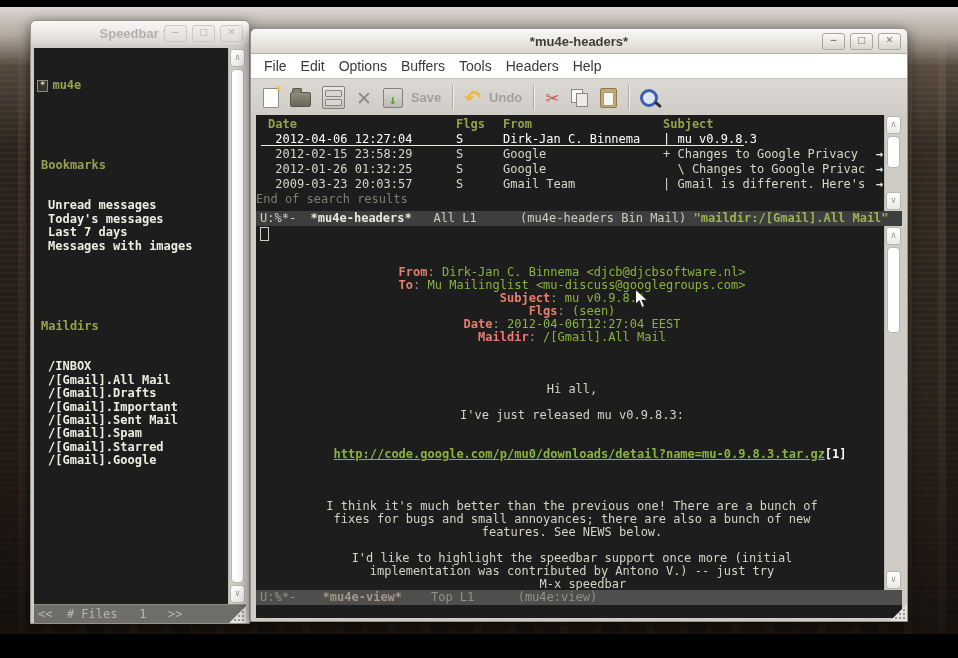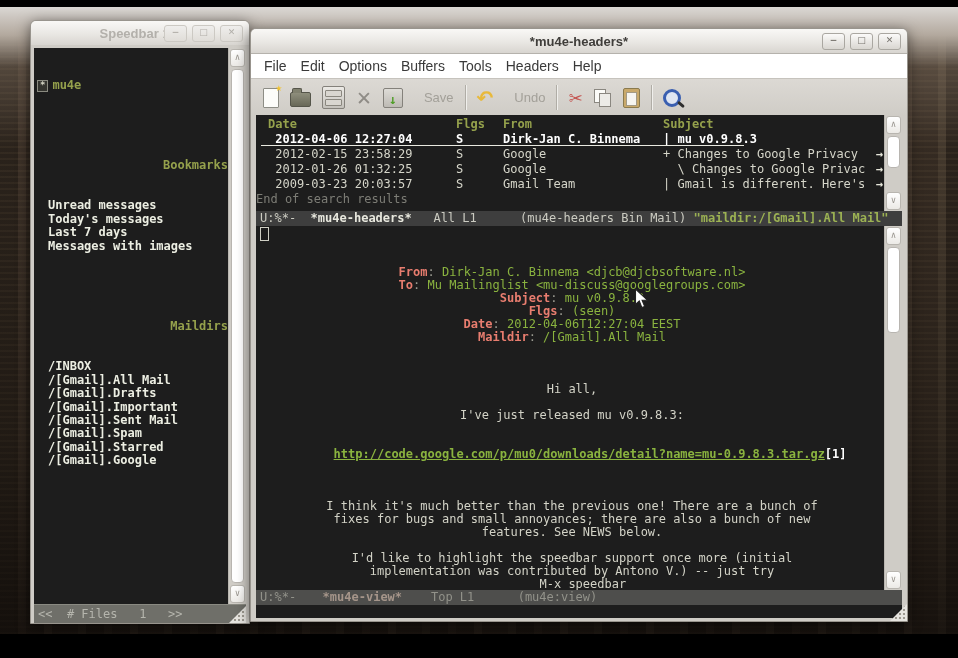--- a/index.html
+++ b/index.html
@@ -38,37 +38,37 @@
   .strack{flex:1;}
   
   .speedbar{left:30px;top:20px;width:218px;height:602px;}
   .sb-frame{position:absolute;left:0;right:0;top:24px;bottom:0;background:#cfccc6;
             padding:3px 3px 0 3px;display:flex;flex-direction:column;}
   .sb-main{flex:1;display:flex;min-height:0;}
   .sb-content{flex:1;background:#1d1d1d;color:#e8e8de;font-size:12px;font-weight:bold;
               line-height:13.4px;padding:4px 0 0 3px;overflow:hidden;white-space:pre;}
   .sb-tag{display:inline-block;border:1px solid #8a8a80;background:#34342f;color:#d8d8c8;
           font-size:9px;line-height:9px;padding:0 2px 1px 2px;margin:0 4px 0 0;vertical-align:1px;}
-  .sb-root,.sb-section{color:#95a14c;text-align:right;}
+  .sb-root,.sb-section{color:#95a14c;}
   .sb-section{padding-left:4px;}
   .sb-item{padding-left:11px;color:#eceee2;}
   .sb-blank{height:13.4px;}
   .sb-status{height:18px;background:#6f6f69;border-top:1px solid #8a8a82;color:#b5b5ad;
              font-size:12px;line-height:17px;display:flex;align-items:center;white-space:pre;
              padding-left:4px;position:relative;}
   .sb-status .grip{position:absolute;right:0;bottom:0;}
   
   .emacs{left:250px;top:28px;width:656px;height:592px;}
   .menubar{height:24px;background:#fff;border-bottom:1px solid #c6c3bd;display:flex;
            align-items:center;padding-left:6px;
            font-family:"Liberation Sans",sans-serif;font-size:14px;color:#3a3a3a;}
   .menu-item{padding:2px 7px;}
   .toolbar{height:37px;background:linear-gradient(#dcd9d4,#cfccc6);border-bottom:1px solid #b5b2ac;
            display:flex;align-items:center;gap:11px;padding:0 12px;}
-  .tblabel{color:#a3a099;font-family:"Liberation Sans",sans-serif;font-size:13px;margin-left:21px;}
+  .tblabel{color:#a3a099;font-family:"Liberation Sans",sans-serif;font-size:13px;margin-left:8px;font-weight:bold;}
   .tbsep{width:1px;height:25px;background:#b0ada6;box-shadow:1px 0 0 #f0efec;}
   .tbi{position:relative;display:flex;align-items:center;justify-content:center;height:26px;}
   .icon-page{width:14px;height:18px;background:#fcfcf9;border:1px solid #8d8d85;border-radius:1px;}
   .icon-star{position:absolute;top:-2px;right:-3px;color:#f2c430;font-size:11px;line-height:10px;}
   .icon-folder{width:19px;height:13px;background:linear-gradient(#8e8e7c,#686858);
                border:1px solid #55554a;border-radius:2px;position:relative;margin-top:4px;}
   .icon-folder::before{content:"";position:absolute;top:-5px;left:1px;width:8px;height:4px;
                background:#80806e;border:1px solid #55554a;border-bottom:none;border-radius:2px 2px 0 0;}
   .icon-cabinet{width:17px;height:17px;background:linear-gradient(#eceae6,#c4c1bb);
                border:1px solid #84817b;border-radius:2px;display:flex;flex-direction:column;
@@ -100,21 +100,21 @@
   .pane-text{flex:1;min-width:0;overflow:hidden;position:relative;}
   .hdr-pane{height:96px;}
   .hdr-pane .pane-text{font-size:12px;line-height:15px;padding-top:2px;color:#d6d6ca;}
   .hdr-cols,.hdr-row{display:grid;grid-template-columns:188px 47px 160px 1fr;padding-left:12px;
          white-space:pre;}
   .hdr-cols{color:#95a14c;font-weight:bold;}
   .hdr-row{position:relative;}
   .hdr-row .subj{position:relative;overflow:hidden;}
   .trunc-arrow{display:none;position:absolute;right:1px;top:0;color:#e6e6da;font-weight:bold;}
   .hdr-row.truncated .trunc-arrow{display:inline;}
-  .hdr-row.selected{color:#ffffff;font-weight:bold;}
+  .hdr-row.selected{color:#ffffff;font-weight:normal;}
   .hdr-row.selected::after{content:"";position:absolute;left:5px;width:483px;bottom:1px;height:1px;
          background:#e9e9e0;}
   .end-results{color:#7d7d76;}
   .modeline{height:15px;background:#3e3e3e;color:#ccccc2;font-size:12px;line-height:15px;
             white-space:pre;padding-left:4px;overflow:hidden;}
   .modeline b{color:#e8e8de;}
   .modeline .ml-green{color:#9cb253;font-weight:bold;}
   .modeline.inactive{background:#4e4e4c;color:#92928a;}
   .modeline.inactive b{color:#a5958a;margin-left:12px;}
   .view-pane{height:364px;}

